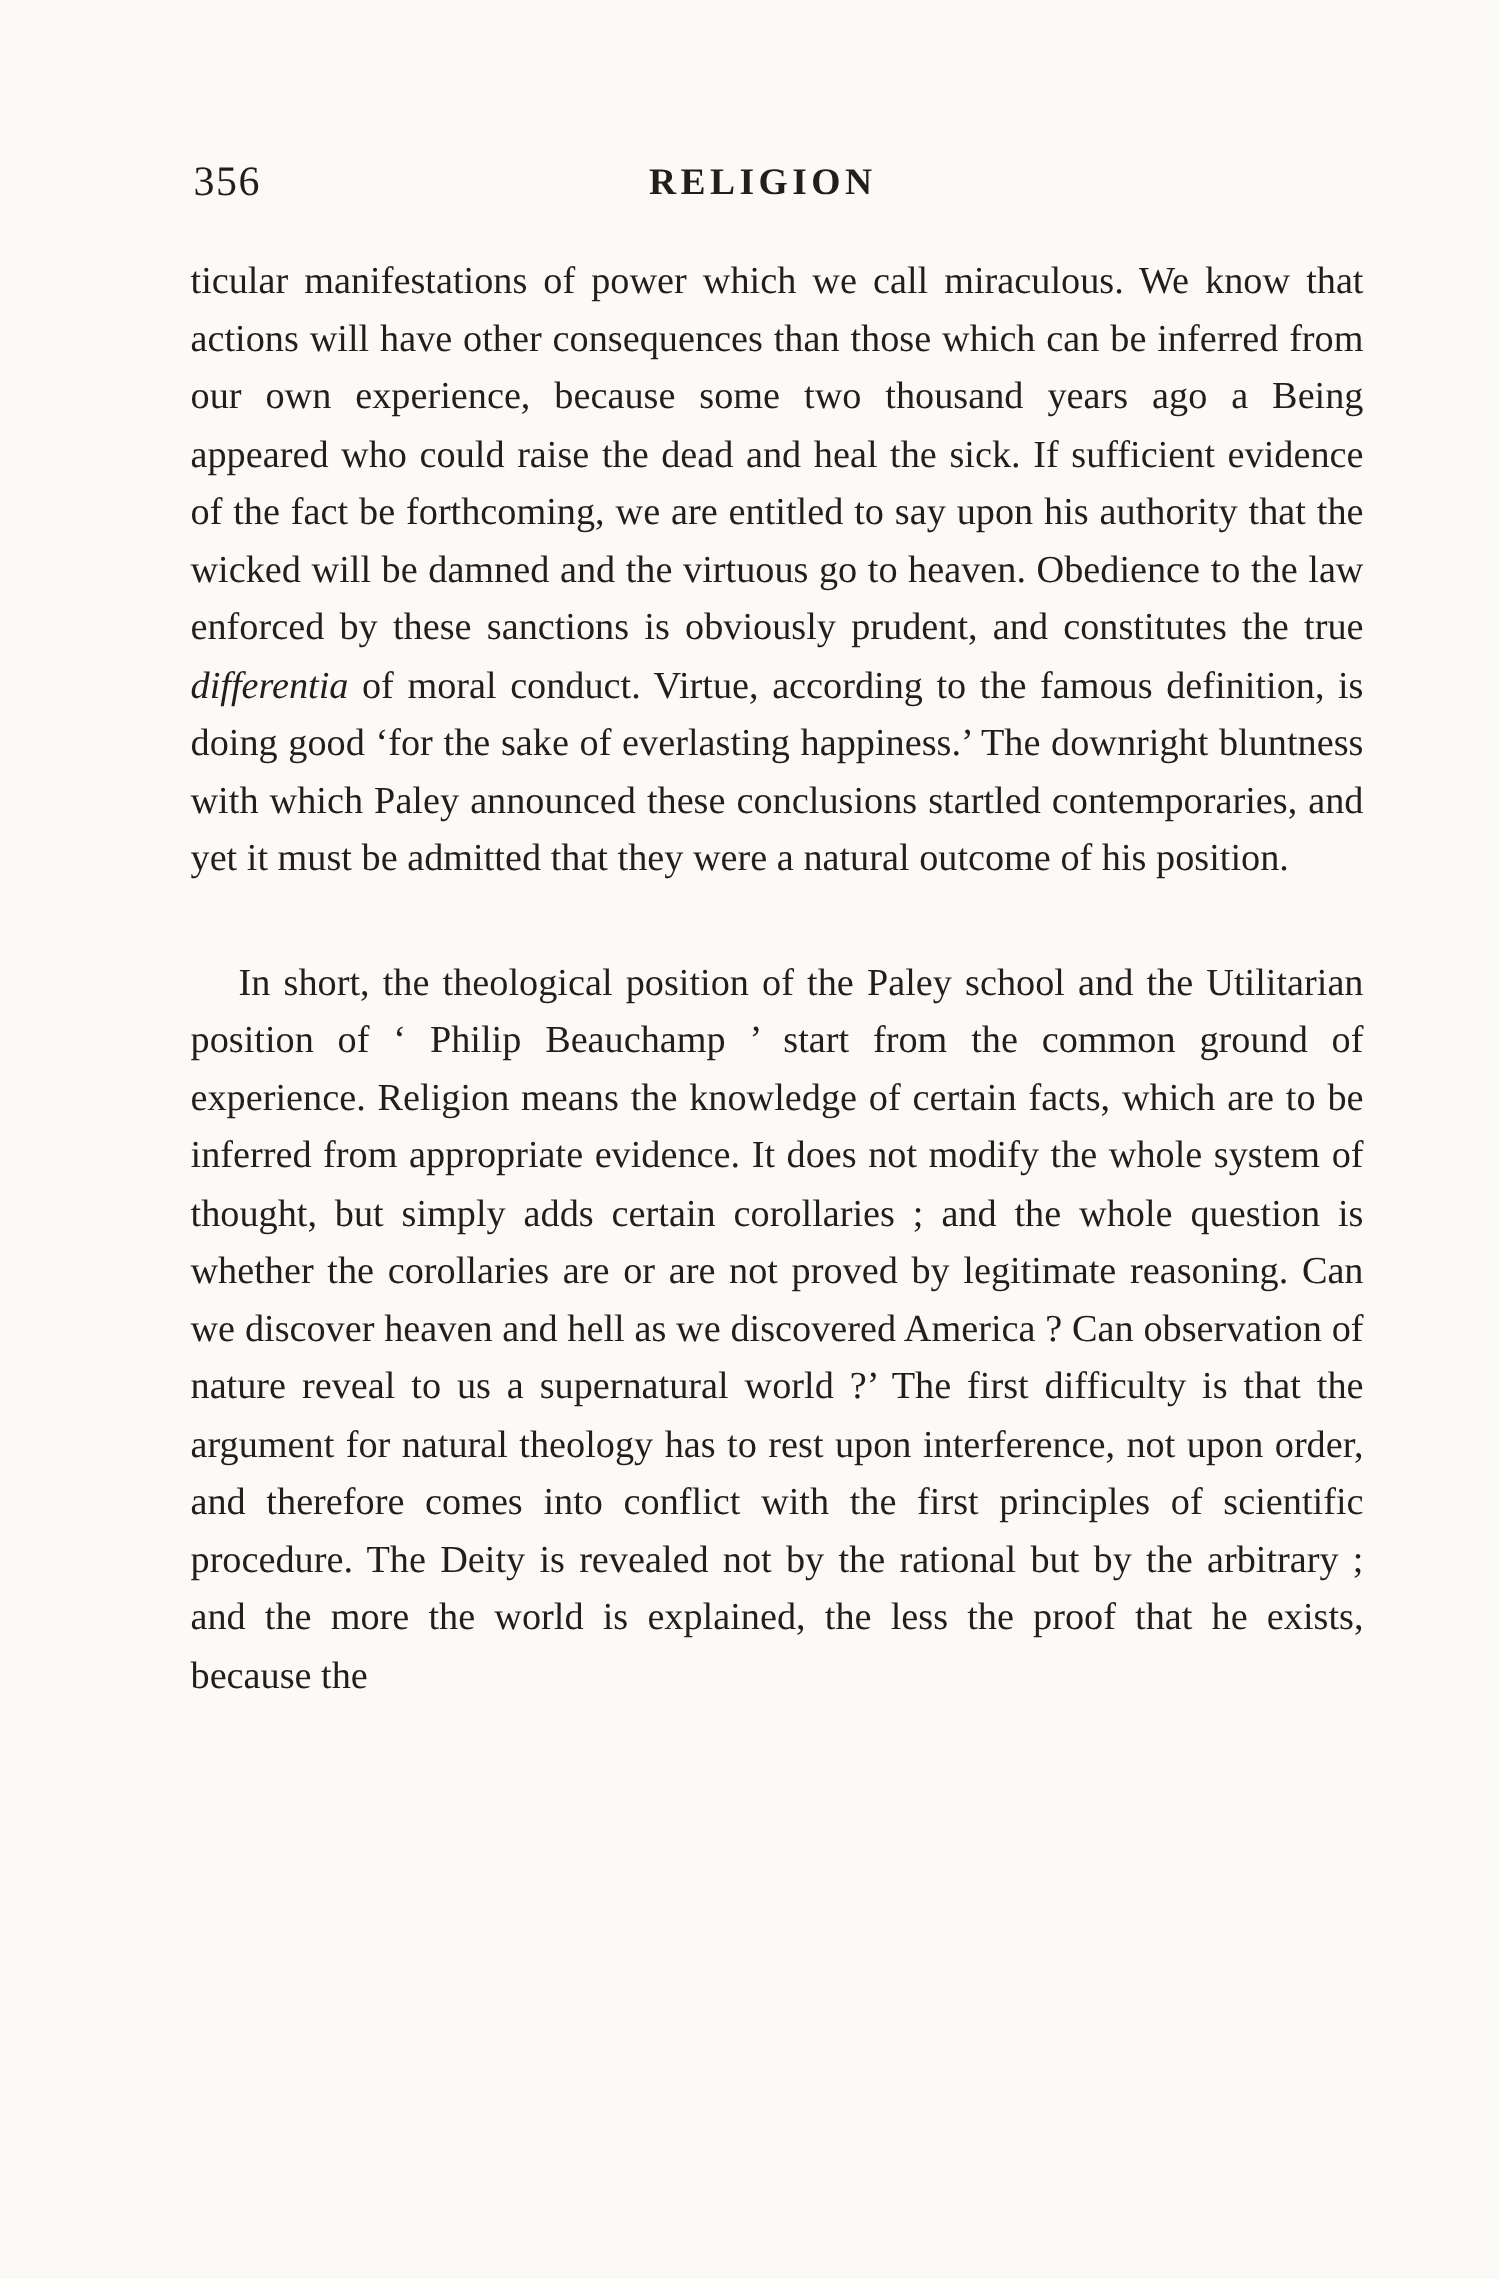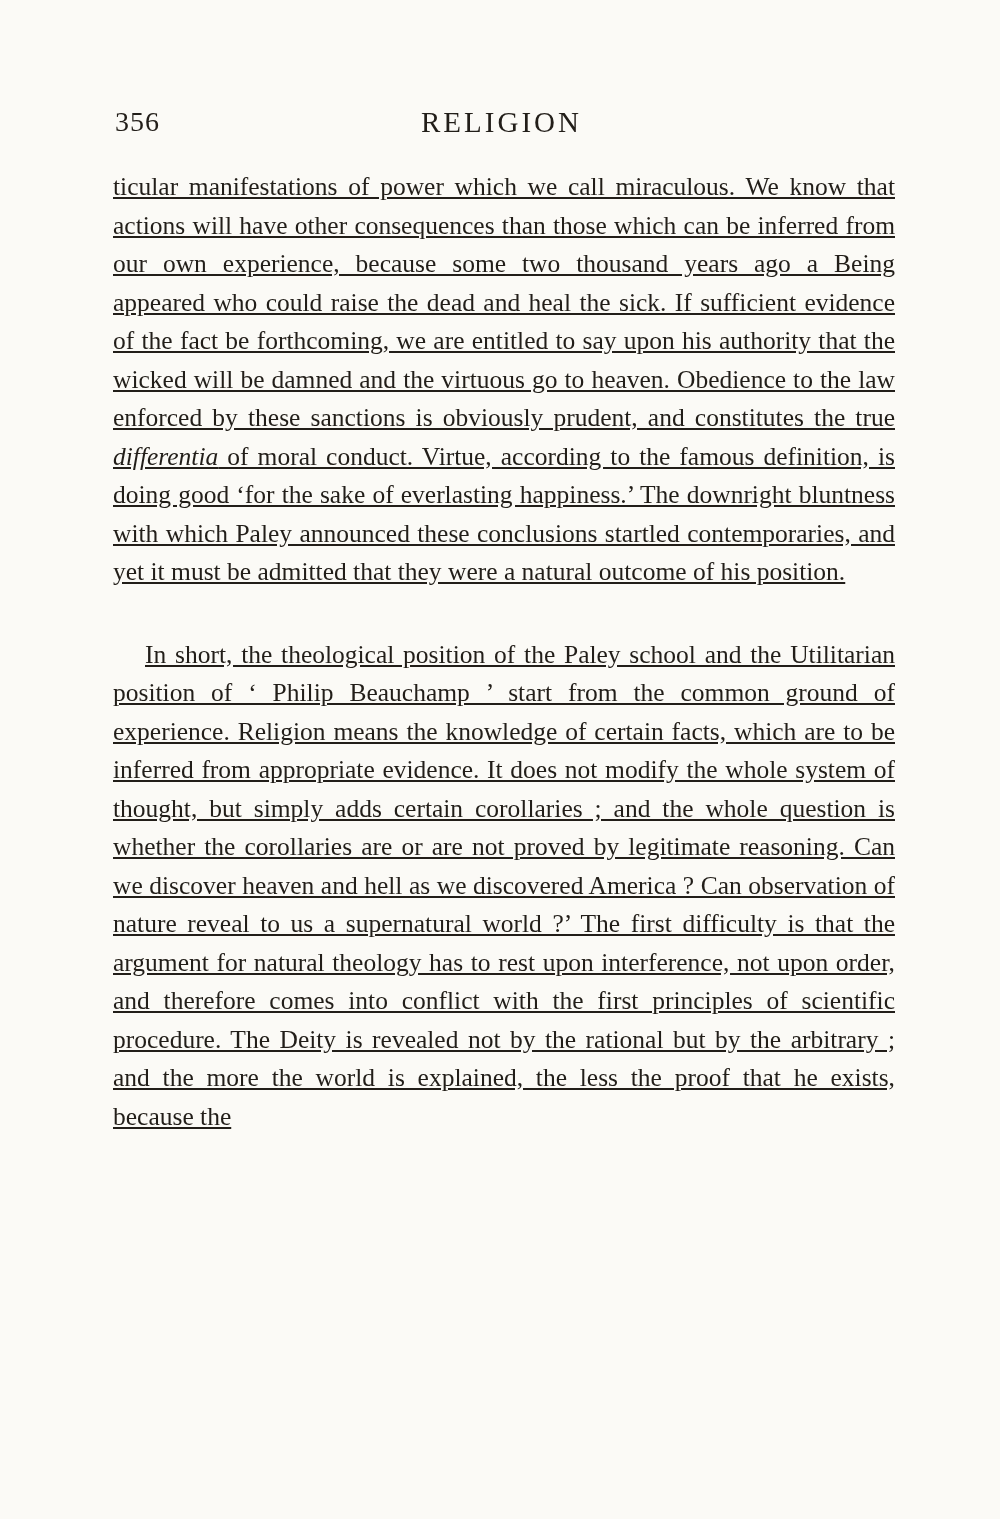--- a/index.html
+++ b/index.html
@@ -14,51 +14,51 @@
   }
   .page {
     position: relative;
     width: 1000px;
     height: 1519px;
     margin: 0 auto;
     background: var(--paper);
     color: var(--ink);
     font-family: "Liberation Serif", "DejaVu Serif", serif;
     overflow: hidden;
+    padding-left: 14px;
   }
   .page-header {
     position: relative;
     margin: 100px 110px 0 113px;
     height: 44px;
   }
   .page-number {
     position: absolute;
     left: 2px;
     top: 6px;
     font-size: 28px;
     letter-spacing: 1px;
   }
   .running-head {
     margin: 0;
     text-align: center;
-    font-size: 29px;
-    font-weight: 400;
+    font-size: 25px;
+    font-weight: 700;
     letter-spacing: 3px;
     line-height: 44px;
   }
   .text-block {
     margin: 24px 107px 0 113px;
     width: 782px;
     font-size: 25.5px;
     line-height: 38.5px;
     text-align: justify;
   }
   .para {
     margin: 0;
-    text-decoration: underline;
   }
   .para.indent {
     text-indent: 32px;
     margin-top: 44px;
   }
   .para em {
     font-style: italic;
   }
 </style>
 </head>

